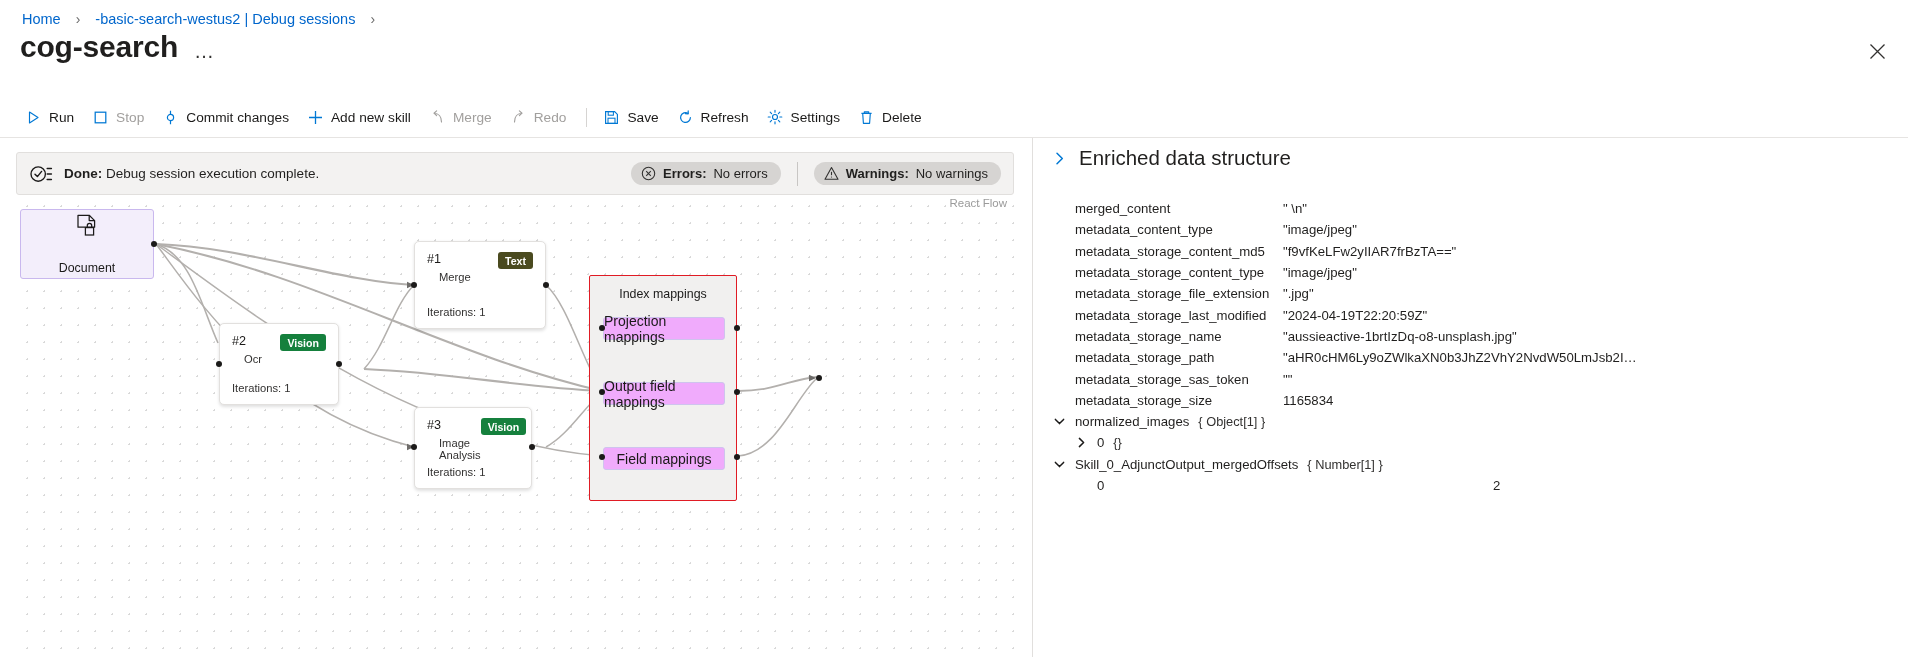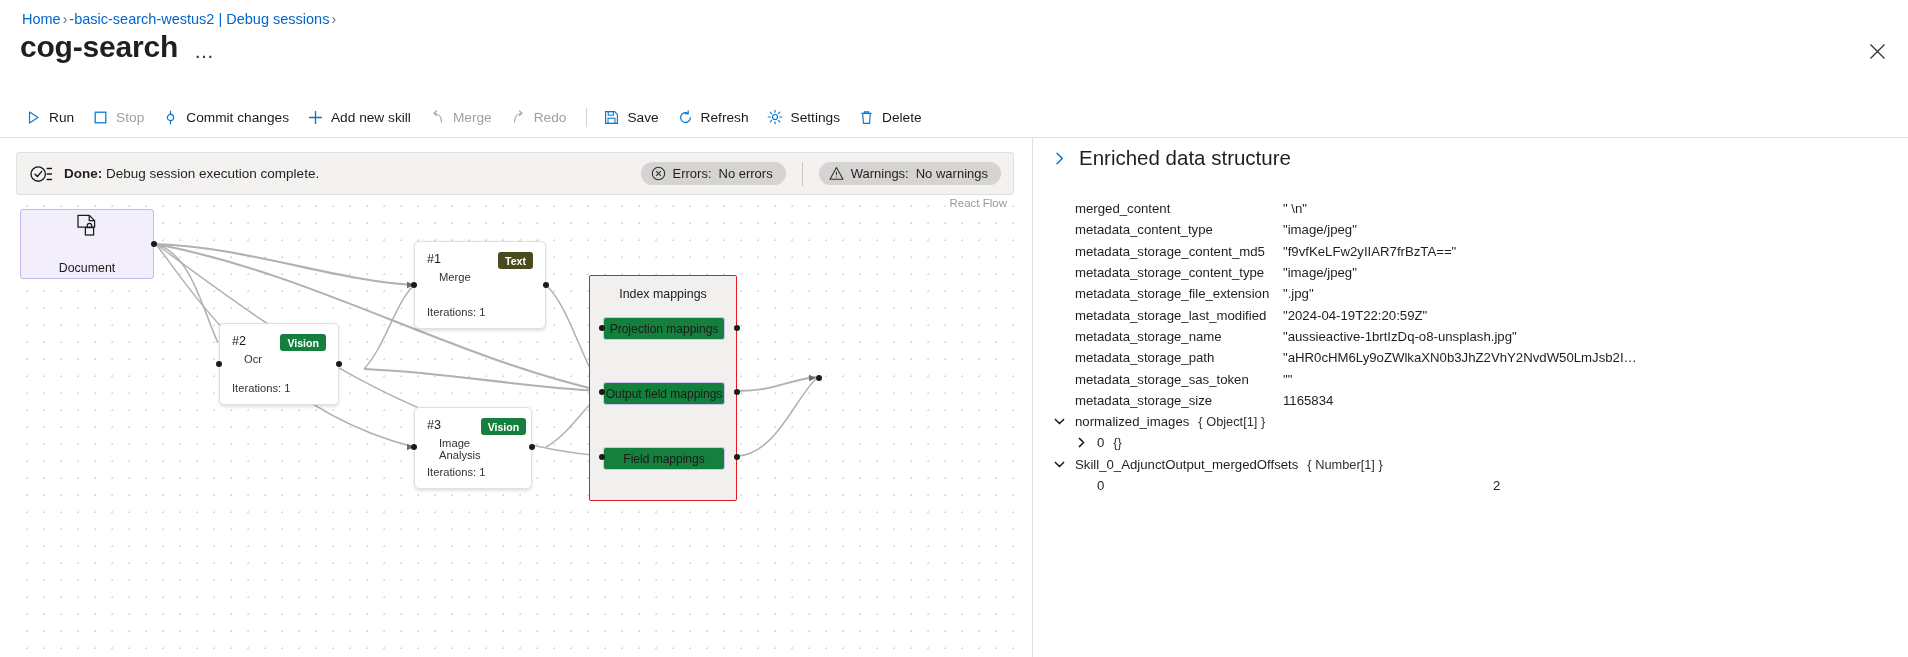--- a/index.html
+++ b/index.html
@@ -8,21 +8,21 @@
     width: 1908px; height: 657px;
     background: #ffffff;
     font-family: "Liberation Sans", sans-serif;
     overflow: hidden;
   }
   #app { position: relative; width: 1908px; height: 657px; background:#fff; }
 
   
   .breadcrumb {
     position:absolute; left:22px; top:6px; height:26px;
-    display:flex; align-items:center; gap:2px;
+    display:flex; align-items:center; gap:15px;
     font-size:14.5px; color:#0066cc;
   }
   .breadcrumb .crumb { color:#0066cc; cursor:pointer; white-space:nowrap; }
   .breadcrumb .sep { color:#6b6b6b; font-size:14px; }
 
   
   .title-row { position:absolute; left:20px; top:30px; display:flex; align-items:center; gap:10px; }
   .page-title { font-size:30px; font-weight:600; color:#201f1e; letter-spacing:-0.2px; }
   .ellipsis-btn {
     font-size:20px; color:#323130; letter-spacing:1px; cursor:pointer;
@@ -73,21 +73,21 @@
   .status-icon { width:24px; height:24px; margin-right:11px; flex:0 0 24px; }
   .status-icon svg { display:block; }
   .status-text { font-size:13.5px; color:#201f1e; }
   .status-text b { font-weight:700; }
   .status-right { margin-left:auto; display:flex; align-items:center; gap:0; }
   .pill {
     display:flex; align-items:center; gap:7px;
     background:#d6d4d2; border-radius:13px; padding:4px 13px 4px 10px;
     font-size:13px; color:#201f1e; cursor:pointer; white-space:nowrap;
   }
-  .pill b { font-weight:400; }
+  .pill b { font-weight:700; }
   .pill .pic { width:15px; height:15px; flex:0 0 15px; display:flex; align-items:center; justify-content:center;}
   .pill-sep { width:1px; height:24px; background:#c8c6c4; margin:0 16px; }
 
   
   .canvas {
     position:absolute; left:16px; top:57px; width:1000px; height:462px;
     background-color:#ffffff;
     background-image: radial-gradient(#d9d9d9 1px, transparent 1px);
     background-size: 17px 17px;
     background-position: 3px 3px;
@@ -125,23 +125,23 @@
 
   .mapgroup {
     left:573px; top:80px; width:148px; height:226px;
     background:#f1f0ef; border:1.6px solid #e01b24; border-radius:2px;
   }
   .mapgroup .gtitle {
     text-align:center; font-size:12.4px; color:#1b1a19; margin-top:11px;
   }
   .map-item {
     position:absolute; left:13px; width:122px; height:23px;
-    background:#15803d; border:1px solid #cfc3ee; border-radius:3px;
+    background:#f0abfc; border:1px solid #cfc3ee; border-radius:3px;
     display:flex; align-items:center; justify-content:center;
-    font-size:12px; color:#1b1a19;
+    font-size:14px; color:#1b1a19;
   }
   .index-node {
     left:803px; top:137px; width:126px; height:92px;
     background:#effaef; border:1px solid #b3d8b3; border-radius:3px;
     display:flex; flex-direction:column; align-items:center; justify-content:center; gap:8px;
   }
   .index-node .nlabel { font-size:12.2px; color:#1b1a19; }
 
   .port {
     position:absolute; width:6px; height:6px; border-radius:50%;

